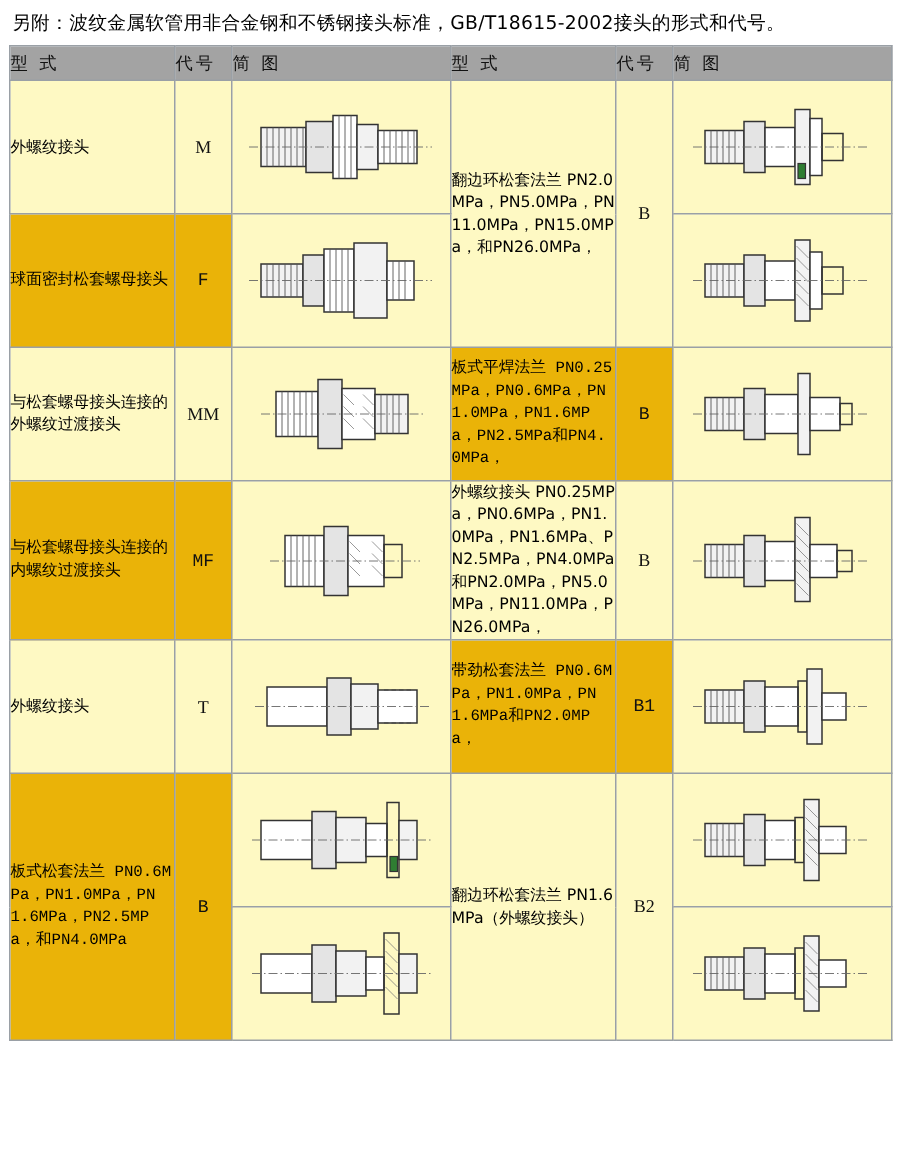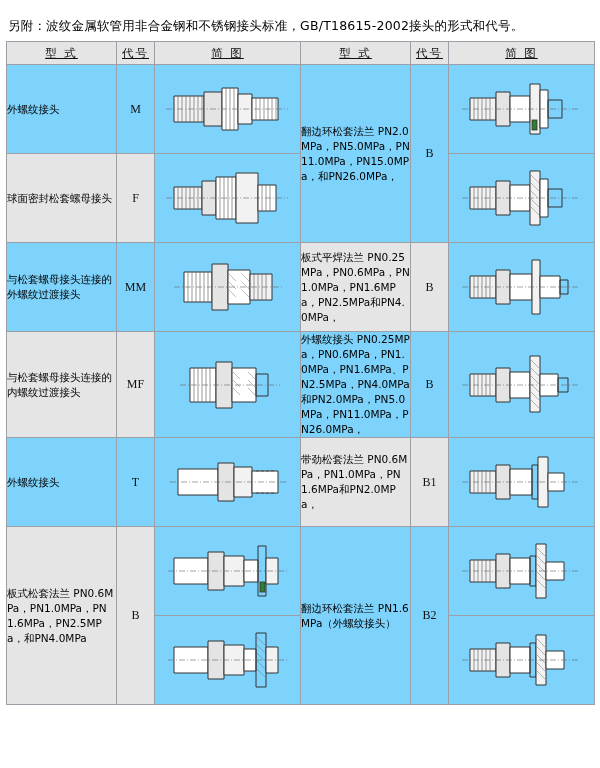--- a/index.html
+++ b/index.html
@@ -6,66 +6,65 @@
   body{
     width:600px;height:768px;
     background:#ffffff;
     font-family:"DejaVu Sans","Liberation Sans",sans-serif;
     color:#111;
     overflow:hidden;
   }
   .page{
     width:600px;height:768px;position:relative;
     box-sizing:border-box;
-    padding:15px 6px 0 6px;
+    padding:4px 6px 0 6px;
   }
   .title{
     font-size:12.5px;
     line-height:18px;
     letter-spacing:0.2px;
     padding:2px 0 6px 2px;
     white-space:nowrap;
     color:#000;
   }
   table.main{
     border-collapse:collapse;
     width:588px;
     table-layout:fixed;
   }
   table.main td, table.main th{
     border:1px solid #9aa0a6;
     padding:0;
     vertical-align:middle;
   }
   thead th{
-    background:#e5e5e5;
+    background:#a3a3a3;
     font-size:11.5px;
     font-weight:normal;
     height:22px;
-    text-align:center;
+    text-align:left;
     letter-spacing:2px;
-    text-decoration:underline;
   }
   .col-type{width:110px;}
   .col-code{width:38px;}
   .col-fig{width:146px;}
   .cell-type{
     font-size:10.5px;
     line-height:15px;
     padding:4px 5px;
     color:#000;
     word-break:break-all;
   }
   .cell-code{
     text-align:center;
     font-size:12px;
     font-family:"Liberation Serif","DejaVu Serif",serif;
   }
-  .yellow{background:#e5e5e5;}
-  .white{background:#7dd3fc;margin-left:36px;}
+  .yellow{background:#eab308;font-family:Liberation Mono, monospace;}
+  .white{background:#fef9c3;margin-left:36px;}
   .figwrap{
     height:100%;
     display:flex;
     align-items:center;
     justify-content:center;
   }
   svg{display:block;}
   .drw{fill:none;stroke:#333;stroke-width:1;}
   .drw-thin{fill:none;stroke:#555;stroke-width:0.6;}
   .hatch{fill:none;stroke:#777;stroke-width:0.5;}

